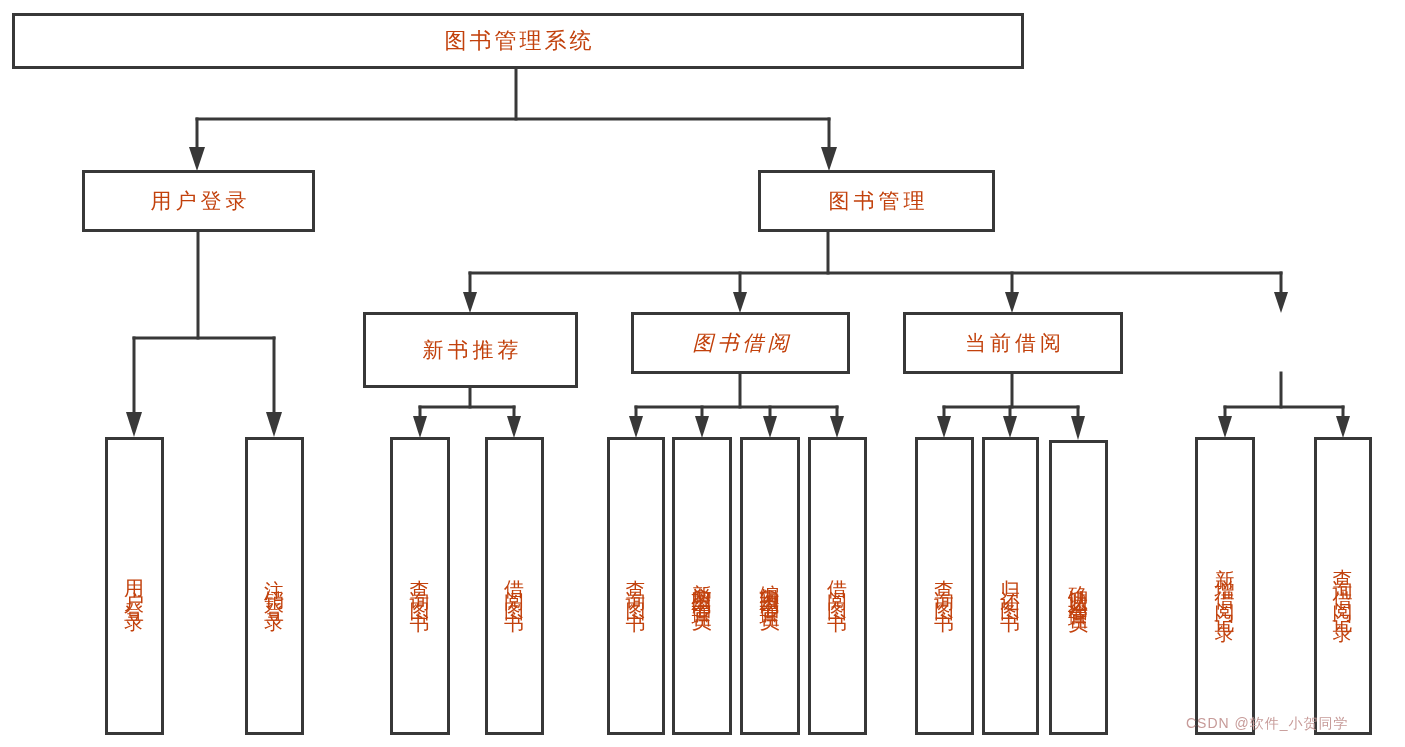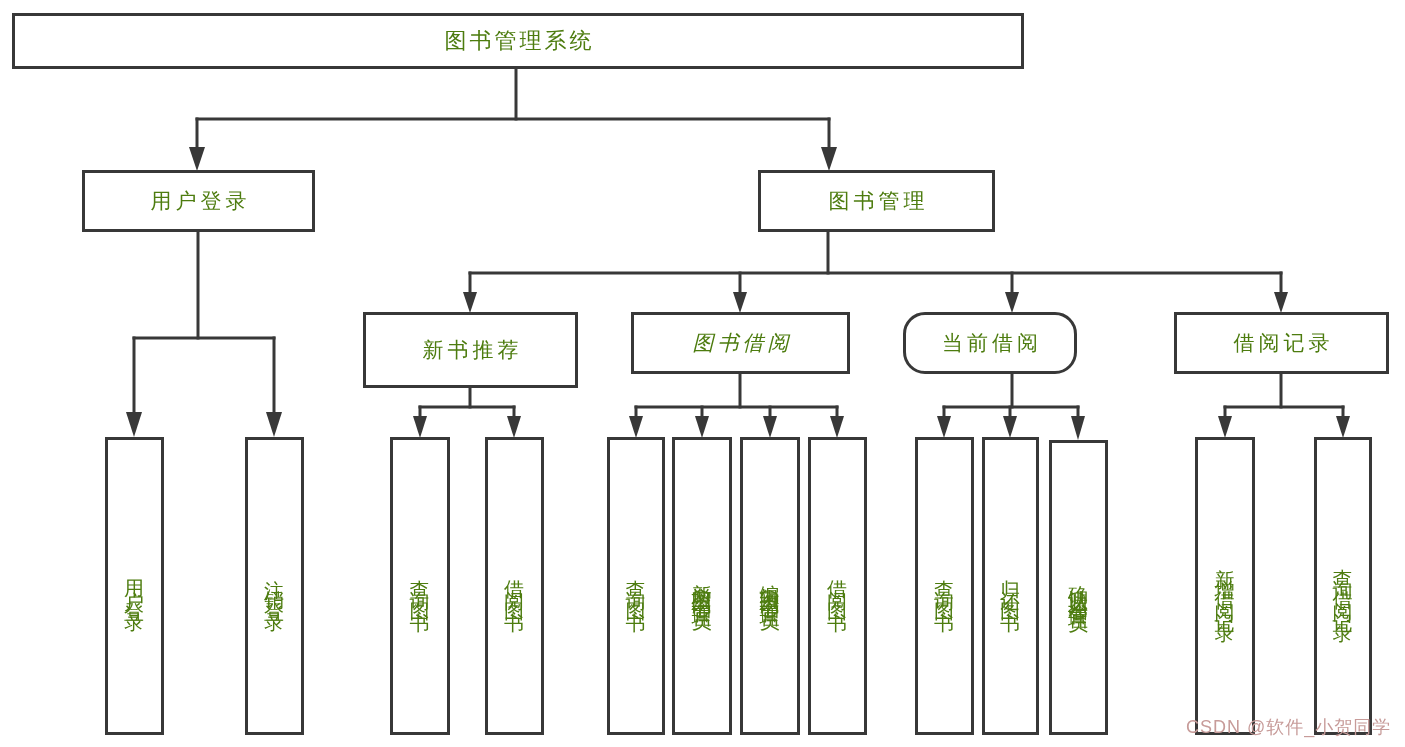--- a/index.html
+++ b/index.html
@@ -27,21 +27,21 @@
     stroke: none;
   }
   .box {
     position: absolute;
     box-sizing: border-box;
     background: #ffffff;
     border: 3px solid #383838;
     display: flex;
     align-items: center;
     justify-content: center;
-    color: #4d7c0f;
+    color: #c2410c;
   }
   .hlabel {
     font-size: 21px;
     letter-spacing: 4px;
     text-indent: 4px;
     white-space: nowrap;
   }
   .root-label {
     font-size: 22px;
     letter-spacing: 3px;
@@ -55,21 +55,21 @@
     line-height: 1;
     white-space: nowrap;
   }
   .vlabel-long {
     letter-spacing: 4px;
   }
   #watermark {
     position: absolute;
     left: 1186px;
     top: 715px;
-    font-size: 18px;
+    font-size: 14px;
     letter-spacing: 1px;
     color: #c79b99;
     white-space: nowrap;
     z-index: 5;
   }
 </style>
 </head>
 <body>
 
 <div id="stage">
@@ -146,25 +146,22 @@
   <div class="box" style="left:710px; top:170px; width:237px; height:62px;margin-left:48px;">
     <span class="hlabel">图书管理</span>
   </div>
 
   <div class="box" style="left:363px; top:312px; width:215px; height:76px;">
     <span class="hlabel">新书推荐</span>
   </div>
   <div class="box" style="left:631px; top:312px; width:219px; height:62px;font-style:italic;">
     <span class="hlabel">图书借阅</span>
   </div>
-  <div class="box" style="left:903px; top:312px; width:174px; height:62px;border-radius:22px;">
+  <div class="box" style="left:903px; top:312px; width:220px; height:62px;">
     <span class="hlabel">当前借阅</span>
-  </div>
-  <div class="box" style="left:1174px; top:312px; width:215px; height:62px;">
-    <span class="hlabel">借阅记录</span>
   </div>
 
   <div class="box" style="left:105px; top:437px; width:59px; height:298px;">
     <span class="vlabel">用户登录</span>
   </div>
   <div class="box" style="left:245px; top:437px; width:59px; height:298px;">
     <span class="vlabel">注销登录</span>
   </div>
 
   <div class="box" style="left:390px; top:437px; width:60px; height:298px;">

